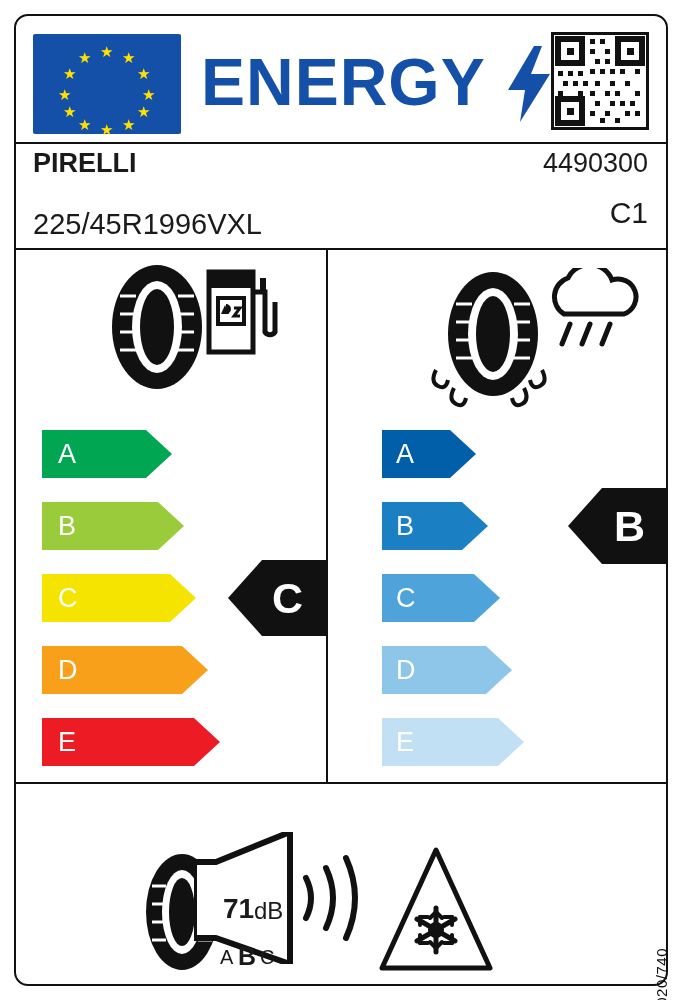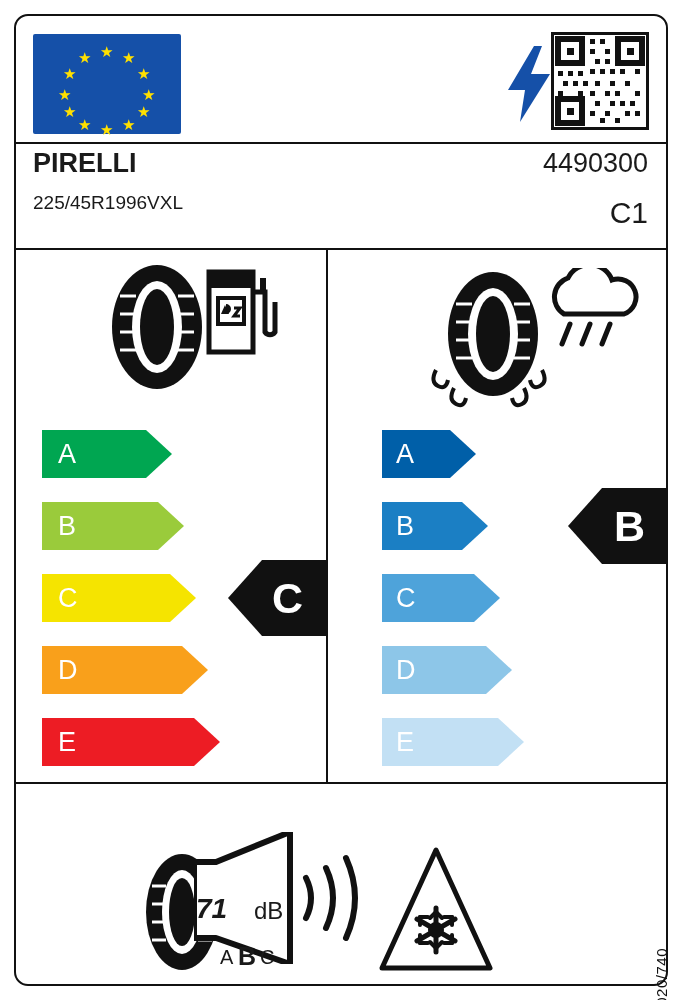--- a/index.html
+++ b/index.html
@@ -96,22 +96,22 @@
   .model {
     position: absolute;
     right: 18px;
     top: 4px;
     font-size: 27px;
     font-weight: normal;
   }
   .size {
     position: absolute;
     left: 17px;
-    top: 48px;
-    font-size: 19px;
+    top: 64px;
+    font-size: 29px;
   }
   .tyreclass {
     position: absolute;
     right: 18px;
     top: 52px;
     font-size: 30px;
   }
   .hr {
     position: absolute;
     height: 2px;
@@ -187,20 +187,21 @@
       <div class="star" style="left:104px; top:32px;">★</div>
       <div class="star" style="left:25px;  top:53px;">★</div>
       <div class="star" style="left:109px; top:53px;">★</div>
       <div class="star" style="left:30px;  top:70px;">★</div>
       <div class="star" style="left:104px; top:70px;">★</div>
       <div class="star" style="left:45px;  top:83px;">★</div>
       <div class="star" style="left:89px;  top:83px;">★</div>
       <div class="star" style="left:67px;  top:88px;">★</div>
     </div>
 
+    <div class="energy-word">ENERGY</div>
 
     <svg class="bolt" viewBox="0 0 42 76">
       <polygon points="26,0 0,44 17,44 12,76 42,28 23,28 34,0" fill="#1550a8"></polygon>
     </svg>
 
     <div class="qr">
       <svg viewBox="0 0 92 92" width="92" height="92">
         <rect x="4" y="4" width="24" height="24" fill="none" stroke="#111" stroke-width="6"></rect>
         <rect x="64" y="4" width="24" height="24" fill="none" stroke="#111" stroke-width="6"></rect>
         <rect x="4" y="64" width="24" height="24" fill="none" stroke="#111" stroke-width="6"></rect>
@@ -414,21 +415,21 @@
 
   <svg style="position:absolute; left:178px; top:816px;" width="170" height="132" viewBox="0 0 170 132">
     <polygon points="0,30 0,106 22,106 96,132 96,0 22,30" fill="#fff" stroke="#111" stroke-width="6" stroke-linejoin="round"></polygon>
     <g fill="none" stroke="#111" stroke-width="6" stroke-linecap="round">
       <path d="M112 46 q10 20 0 40"></path>
       <path d="M132 36 q14 30 0 60"></path>
       <path d="M152 26 q18 40 0 80"></path>
     </g>
   </svg>
 
-  <div class="noise-db" style="left:180px; top:877px;font-style:italic;">71</div>
+  <div class="noise-db" style="left:207px; top:877px;">71</div>
   <div class="noise-unit" style="left:238px; top:881px;">dB</div>
 
   <div class="noise-class" style="left:204px; top:930px;">A</div>
   <div class="noise-class" style="left:222px; top:926px; font-weight:bold; font-size:25px;">B</div>
   <div class="noise-class" style="left:244px; top:930px;">C</div>
 
   <svg style="position:absolute; left:362px; top:830px;" width="116" height="128" viewBox="0 0 116 128">
     <polygon points="58,4 112,122 4,122" fill="none" stroke="#111" stroke-width="5" stroke-linejoin="round"></polygon>
     <g stroke="#111" stroke-width="5" stroke-linecap="round">
       <line x1="58" y1="62" x2="58" y2="106"></line>

